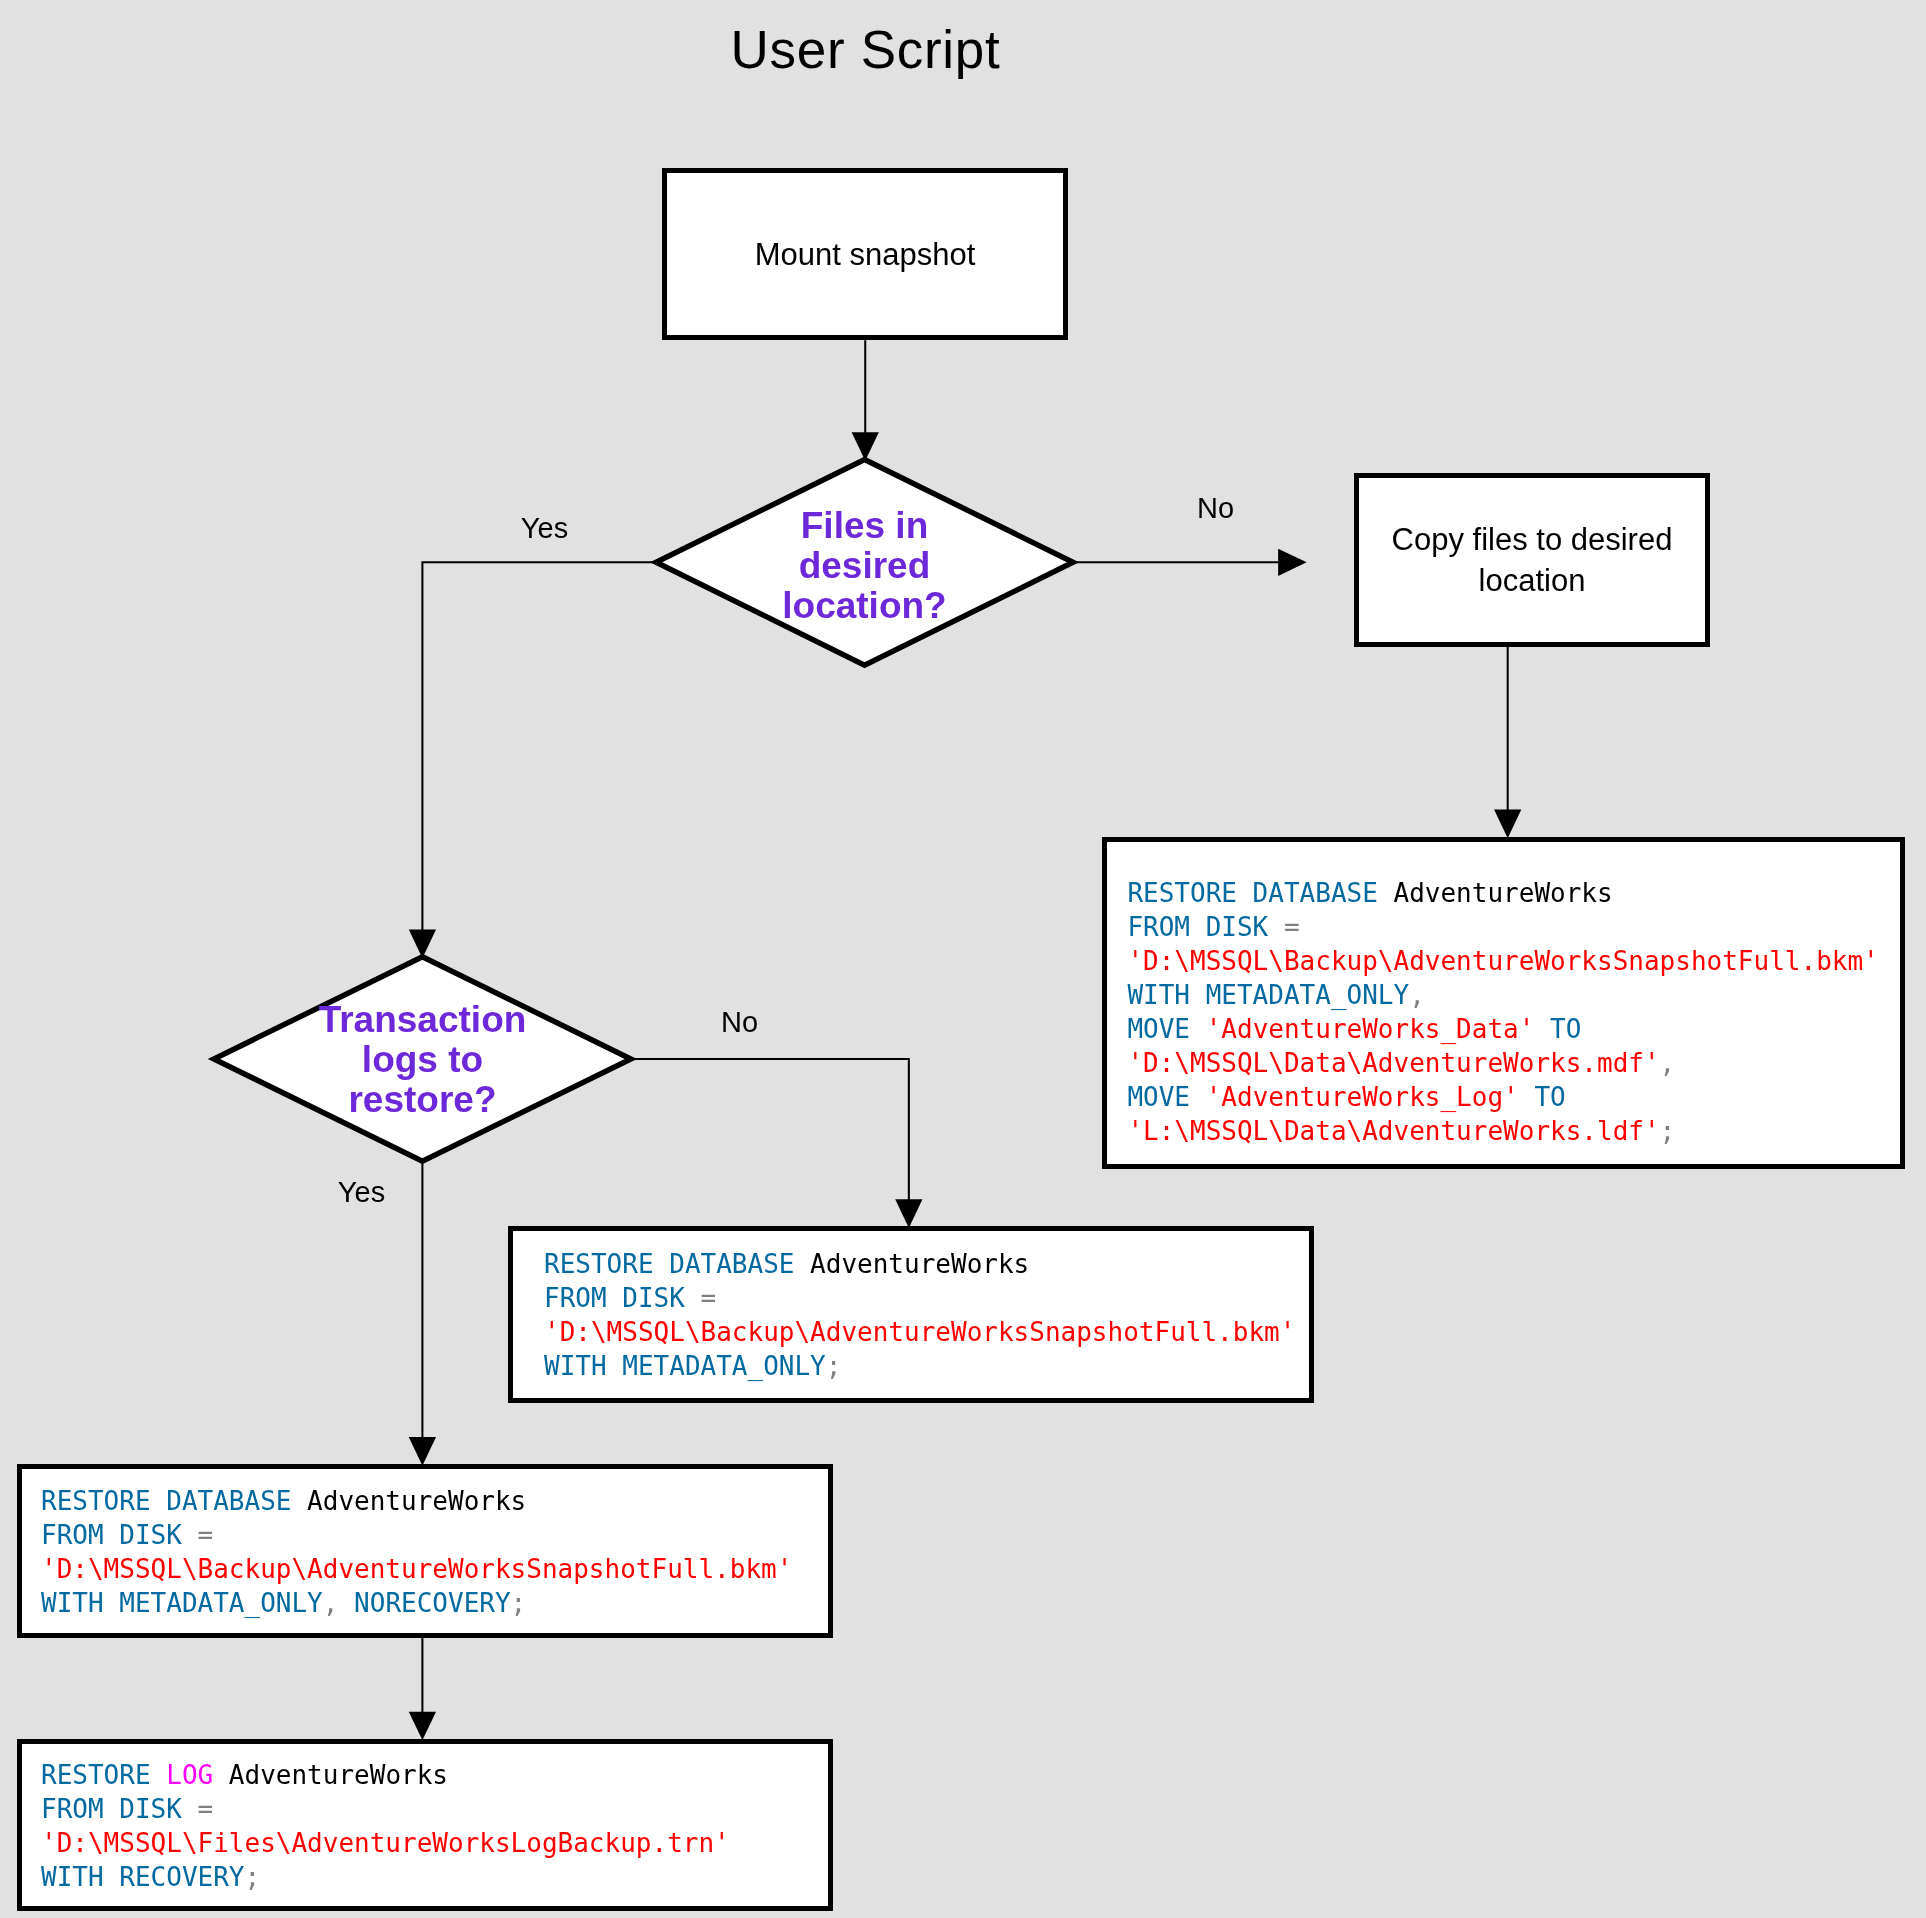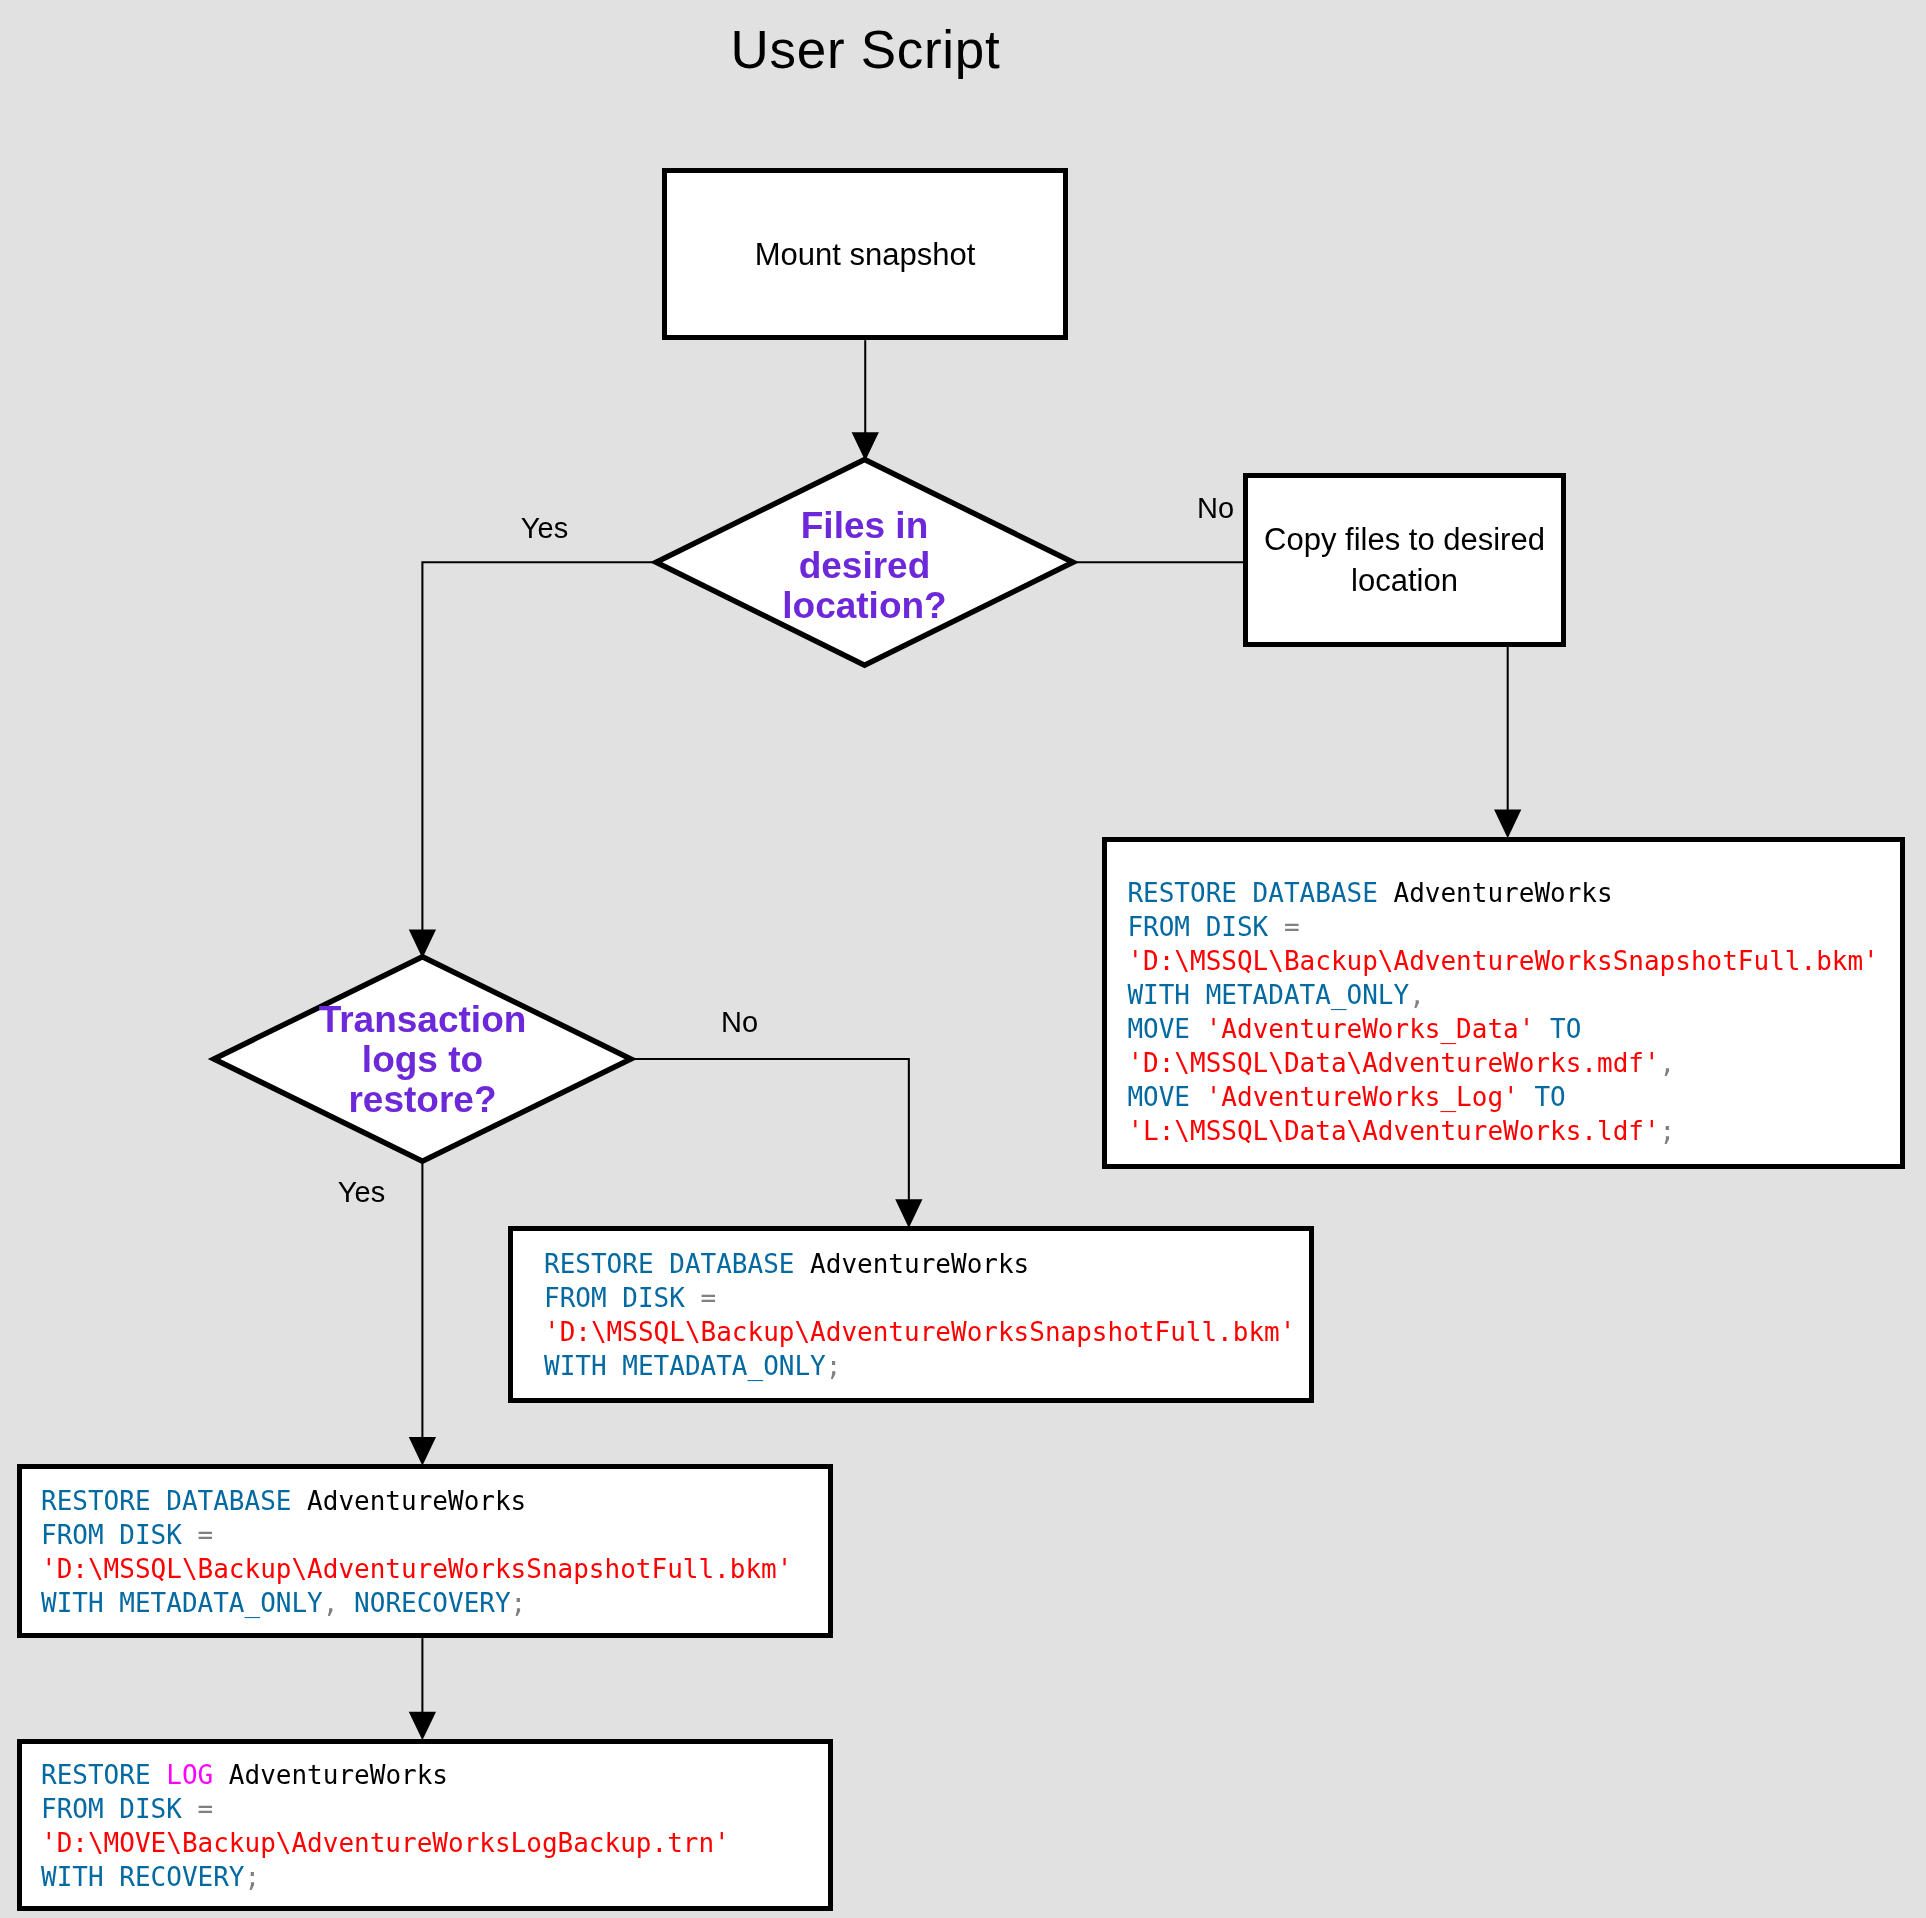--- a/index.html
+++ b/index.html
@@ -84,21 +84,21 @@
     <div class="flow-box" style="left:662px;top:168px;width:406px;height:172px;">
       <div>Mount snapshot</div>
     </div>
 
     <div class="diamond-label" style="left:728px;top:506px;width:273px;">
       <div>Files in</div>
       <div>desired</div>
       <div>location?</div>
     </div>
 
-    <div class="flow-box" style="left:1243px;top:473px;width:323px;height:174px;">
+    <div class="flow-box" style="left:1354px;top:473px;width:356px;height:174px;">
       <div>Copy files to desired</div>
       <div>location</div>
     </div>
 
     <div class="diamond-label" style="left:286px;top:1000px;width:273px;">
       <div>Transaction</div>
       <div>logs to</div>
       <div>restore?</div>
     </div>
 
@@ -128,18 +128,18 @@
     <div class="code-box" style="left:17px;top:1464px;width:816px;height:174px;padding:15px 12.3px 0 19px;">
         <div class="code-line"><span class="tok-kw">RESTORE DATABASE</span><span class="tok-id"> AdventureWorks</span></div>
         <div class="code-line"><span class="tok-kw">FROM DISK</span><span class="tok-op"> =</span></div>
         <div class="code-line"><span class="tok-str">'D:\MSSQL\Backup\AdventureWorksSnapshotFull.bkm'</span></div>
         <div class="code-line"><span class="tok-kw">WITH METADATA_ONLY</span><span class="tok-op">,</span><span class="tok-kw"> NORECOVERY</span><span class="tok-op">;</span></div>
       </div>
 
     <div class="code-box" style="left:17px;top:1739px;width:816px;height:172px;padding:13.6px 12.3px 0 19px;">
         <div class="code-line"><span class="tok-kw">RESTORE</span><span class="tok-logkw"> LOG</span><span class="tok-id"> AdventureWorks</span></div>
         <div class="code-line"><span class="tok-kw">FROM DISK</span><span class="tok-op"> =</span></div>
-        <div class="code-line"><span class="tok-str">'D:\MOVE\Backup\AdventureWorksLogBackup.trn'</span></div>
+        <div class="code-line"><span class="tok-str">'D:\MSSQL\Files\AdventureWorksLogBackup.trn'</span></div>
         <div class="code-line"><span class="tok-kw">WITH RECOVERY</span><span class="tok-op">;</span></div>
       </div>
   </div>
 </div>
 
 
 </body></html>

